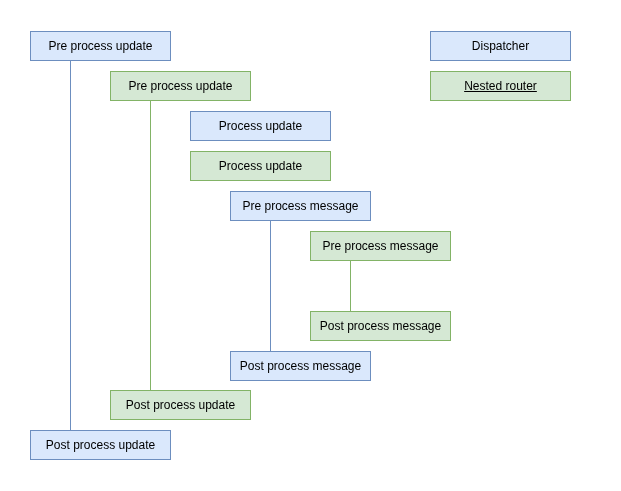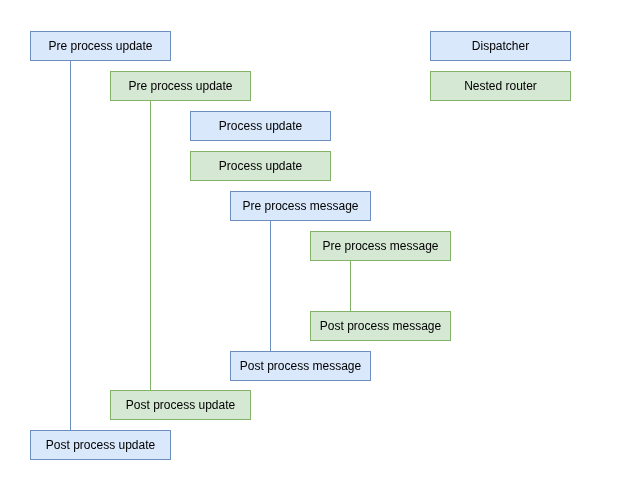--- a/index.html
+++ b/index.html
@@ -42,21 +42,21 @@
   .p2  { left: 190px; top: 111px; }
   .p3  { left: 190px; top: 151px; }
   .p4  { left: 230px; top: 191px; }
   .p5  { left: 310px; top: 231px; }
   .p6  { left: 390px; top: 271px; }
   .p7  { left: 310px; top: 311px; }
   .p8  { left: 230px; top: 351px; }
   .p9  { left: 110px; top: 390px; }
   .p10 { left: 30px;  top: 430px; }
   .pl0 { left: 430px; top: 31px;  }
-  .pl1 { left: 430px; top: 71px;  }
+  .pl1 { left: 430px; top: 71px; text-decoration: underline;  }
 
   
   .ll0 { left: 70px;  top: 60px;  height: 371px; }
   .ll1 { left: 150px; top: 100px; height: 291px; }
   .ll2 { left: 270px; top: 220px; height: 132px; }
   .ll3 { left: 350px; top: 260px; height: 52px;  }
 </style>
 </head>
 <body>
 

